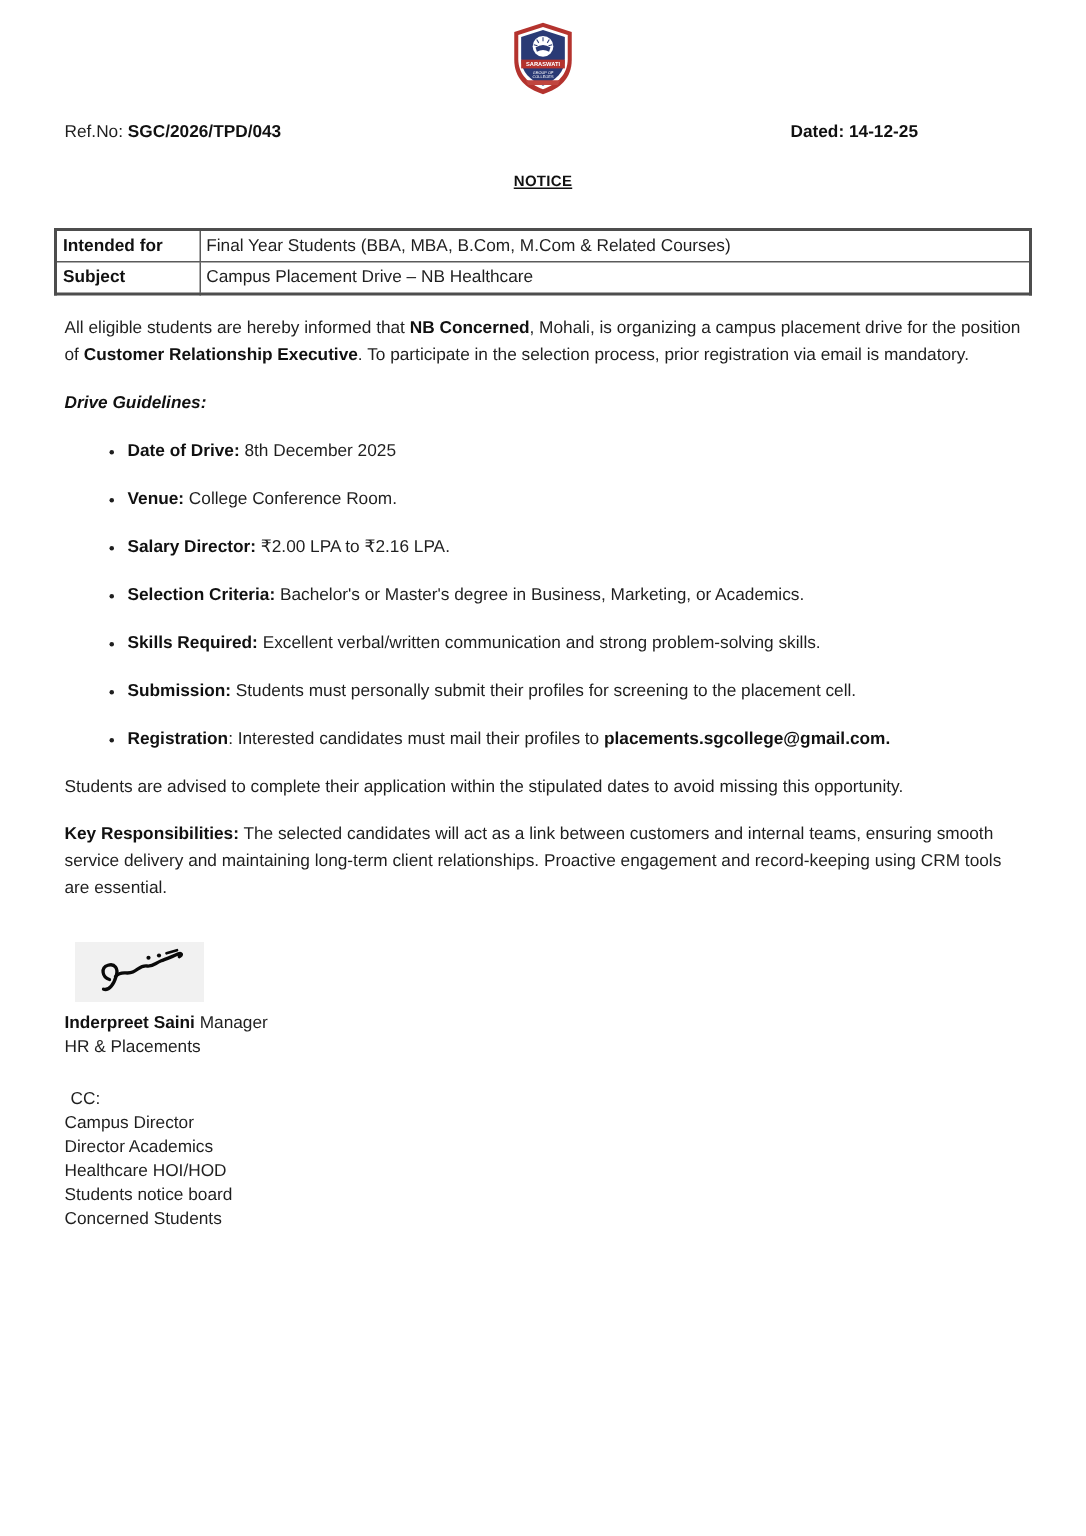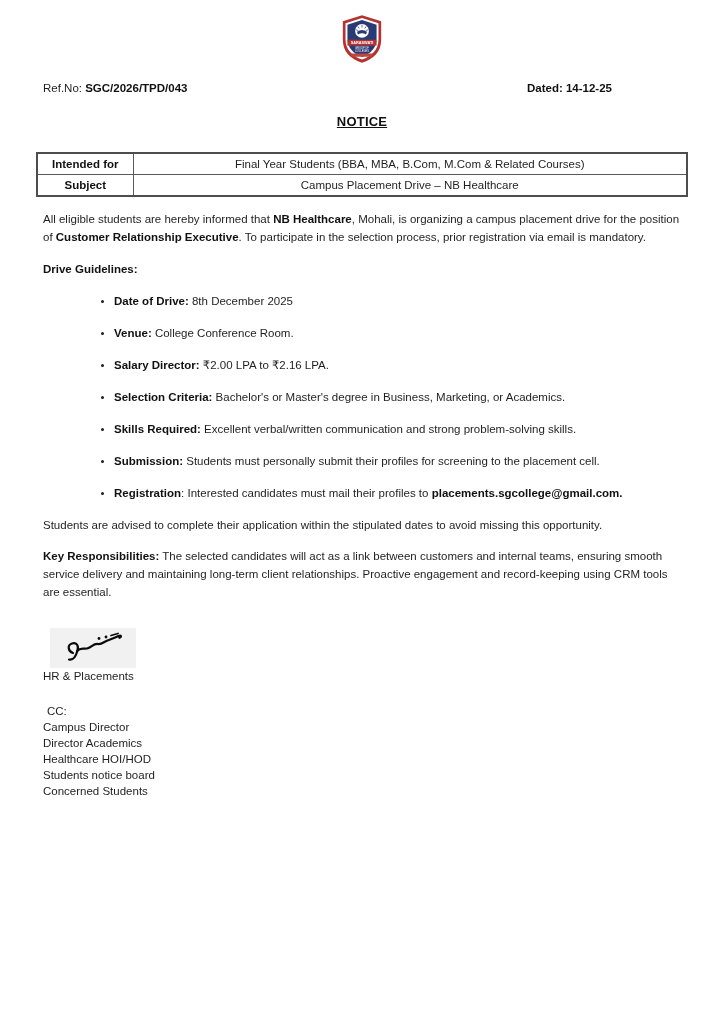--- a/index.html
+++ b/index.html
@@ -20,43 +20,43 @@
   .ref-row {
     margin:15px 43px 0 43px;
     display:flex; justify-content:space-between;
     padding-right:69px;
   }
   .ref-row b, .dated { font-weight:bold; color:#111; }
 
   
   .notice-title {
     text-align:center; margin-top:16px;
-    font-size:13px; font-weight:bold; color:#111;
+    font-size:10px; font-weight:bold; color:#111;
     text-decoration:underline; letter-spacing:.2px;
   }
 
   
   table.info {
     margin:21px 36px 0 36px; width:652px;
     border-collapse:collapse; table-layout:fixed;
     border:2px solid #4d4d4d;
   }
   table.info td {
     border:1px solid #5a5a5a; height:20px;
-    text-align:center; vertical-align:middle;
+    text-align:left; vertical-align:middle;
     font-size:11.5px; padding:1px 4px; color:#1f1f1f;
   }
   table.info td.lbl { width:96px; font-weight:bold; color:#111; }
 
   
   .para { margin:13px 40px 0 43px; }
   .b { font-weight:bold; color:#111; }
-  .heading { margin:14px 43px 0 43px; font-weight:bold; color:#111; }
+  .heading { margin:14px 43px 0 43px; font-weight:bold; color:#111;font-style:italic; }
 
-  ul.guidelines { margin:14px 40px 0 0; padding-left:114px; list-style:disc; }
+  ul.guidelines { margin:14px 40px 0 0; padding-left:85px; list-style:disc; }
   ul.guidelines li { margin-bottom:14px; }
   ul.guidelines li::marker { color:#1f1f1f; font-size:10px; }
 
   
   .sig-box {
     margin:27px 0 0 50px; width:86px; height:40px;
     background:#f1f1f1; display:flex; align-items:center; justify-content:center;
   }
   .sig-name { margin:6px 43px 0 43px; line-height:16px; }
   .sig-dept { margin:0 43px 0 43px; line-height:16px; }
@@ -106,21 +106,21 @@
       <td class="lbl">Intended for</td>
       <td>Final Year Students (BBA, MBA, B.Com, M.Com &amp; Related Courses)</td>
     </tr>
     <tr>
       <td class="lbl">Subject</td>
       <td>Campus Placement Drive – NB Healthcare</td>
     </tr>
   </tbody>
     </table>
 
-  <div class="para"><span>All eligible students are hereby informed that </span><span class="b">NB Healthcare</span><span>, Mohali, is organizing a campus placement drive for the position of </span><span class="b">Customer Relationship Executive</span><span>. To participate in the selection process, prior registration via email is mandatory.</span></div>
+  <div class="para"><span>All eligible students are hereby informed that </span><span class="b">NB Concerned</span><span>, Mohali, is organizing a campus placement drive for the position of </span><span class="b">Customer Relationship Executive</span><span>. To participate in the selection process, prior registration via email is mandatory.</span></div>
 
   <div class="heading">Drive Guidelines:</div>
   <ul class="guidelines">
     <li><span class="b">Date of Drive:</span><span> 8th December 2025</span></li>
     <li><span class="b">Venue:</span><span> College Conference Room.</span></li>
     <li><span class="b">Salary Director:</span><span> ₹2.00 LPA to ₹2.16 LPA.</span></li>
     <li><span class="b">Selection Criteria:</span><span> Bachelor's or Master's degree in Business, Marketing, or Academics.</span></li>
     <li><span class="b">Skills Required:</span><span> Excellent verbal/written communication and strong problem-solving skills.</span></li>
     <li><span class="b">Submission:</span><span> Students must personally submit their profiles for screening to the placement cell.</span></li>
     <li><span class="b">Registration</span><span>: Interested candidates must mail their profiles to </span><span class="b">placements.sgcollege@gmail.com</span><span class="b">.</span></li>
@@ -136,20 +136,21 @@
         <path d="M17 21 c-5 -1.5 -6 -8 -1 -9.5 c4.5 -1.4 7 2 5.5 7 c-1.5 5.5 -4.5 10 -8.5 9"></path>
         <path d="M21 19 c4 -4.5 7.5 -1 11.5 -3 c4 -2 5.5 -4.5 9.5 -4 c4 .5 5.5 -2 9.5 -3.5 c4 -1.5 7 -2.5 11 -4.5 c2.5 -1.2 3.5 .8 1 1.8"></path>
       </g>
       <g fill="#0a0a0a">
         <circle cx="43" cy="6.5" r="1.4"></circle>
         <circle cx="50" cy="5" r="1.4"></circle>
       </g>
       <path d="M55 3.5 l7 -2" stroke="#0a0a0a" stroke-width="1.8" fill="none" stroke-linecap="round"></path>
     </svg>
   </div>
+  <div class="sig-name"><span class="b">Inderpreet Saini</span><span> Manager</span></div>
   <div class="sig-dept">HR &amp; Placements</div>
 
   <div class="cc">
     <div class="cc-heading">CC:</div>
     <div class="cc-item">Campus Director</div>
     <div class="cc-item">Director Academics</div>
     <div class="cc-item">Healthcare HOI/HOD</div>
     <div class="cc-item">Students notice board</div>
     <div class="cc-item">Concerned Students</div>
   </div>

